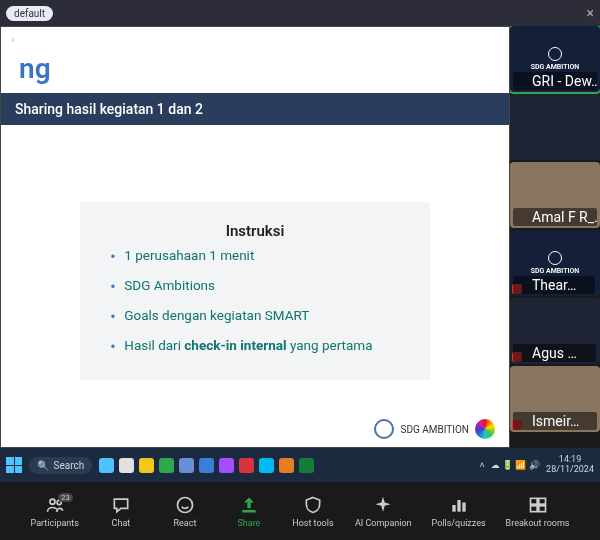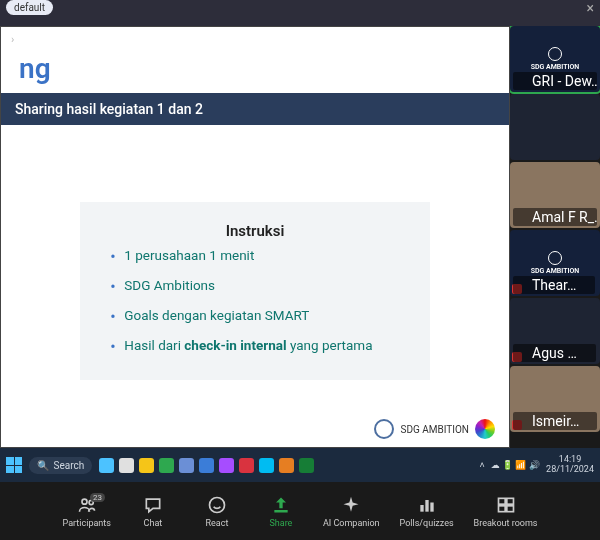--- a/index.html
+++ b/index.html
@@ -1,18 +1,18 @@
 <!DOCTYPE html>
 <html><head>
 <meta charset="utf-8">
 <style>
 *{margin:0;padding:0;box-sizing:border-box;font-family:-apple-system,BlinkMacSystemFont,"Segoe UI",Roboto,sans-serif}
 html,body{width:600px;height:540px;background:#1a1a1a;overflow:hidden}
 .app{display:flex;flex-direction:column;width:100%;height:100%}
-.topbar{height:26px;background:#2d2d3a;display:flex;align-items:flex-start;padding:0 6px;gap:2px}
+.topbar{height:26px;background:#2d2d3a;display:flex;align-items:center;padding:0 6px;gap:2px}
 .pill{background:#e8ebf5;color:#333;font-size:10px;padding:2px 8px;border-radius:10px}
 .top-close{margin-left:auto;color:#aaa;font-size:14px;cursor:pointer}
 .middle{flex:1;display:flex;background:#222;min-height:0}
 .slide-wrap{flex:1;background:#fff;position:relative;display:flex;flex-direction:column;border:1px solid #444}
 .bc{padding:6px 10px;color:#bbb;font-size:11px}
 .slide-title{color:#3b73c6;font-size:28px;font-weight:600;padding:0 18px 8px}
 .slide-bar{background:#2a3d5c;color:#fff;padding:8px 14px;font-size:14px;font-weight:500}
 .slide-body{flex:1;display:flex;align-items:center;justify-content:center;padding:20px 30px 10px}
 .card{background:#f2f4f6;padding:20px 28px;width:78%}
 .card-h{text-align:center;font-size:15px;font-weight:600;color:#222}
@@ -176,20 +176,28 @@
         <div class="cic">
           <svg viewBox="0 0 24 24" fill="currentColor">
             <path d="M12 3l6 6h-4v7h-4V9H6z"></path>
             <rect x="4" y="18" width="16" height="3"></rect>
           </svg>
         </div>
         <span>Share</span>
       </div>
       <div class="cbtn">
         <div class="cic">
+          <svg viewBox="0 0 24 24" fill="none" stroke="currentColor" stroke-width="2">
+            <path d="M12 3l8 3v5c0 5-3.5 9-8 10-4.5-1-8-5-8-10V6z"></path>
+          </svg>
+        </div>
+        <span>Host tools</span>
+      </div>
+      <div class="cbtn">
+        <div class="cic">
           <svg viewBox="0 0 24 24" fill="currentColor">
             <path d="M12 2l2 7 7 2-7 2-2 7-2-7-7-2 7-2z"></path>
           </svg>
         </div>
         <span>AI Companion</span>
       </div>
       <div class="cbtn">
         <div class="cic">
           <svg viewBox="0 0 24 24" fill="currentColor">
             <rect x="4" y="12" width="4" height="8"></rect>

